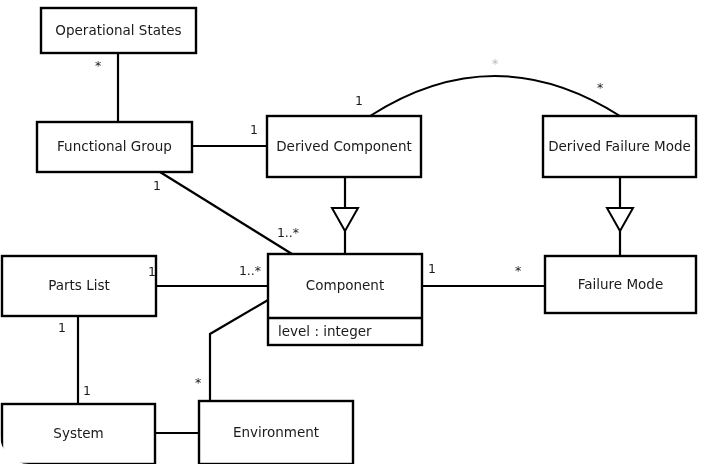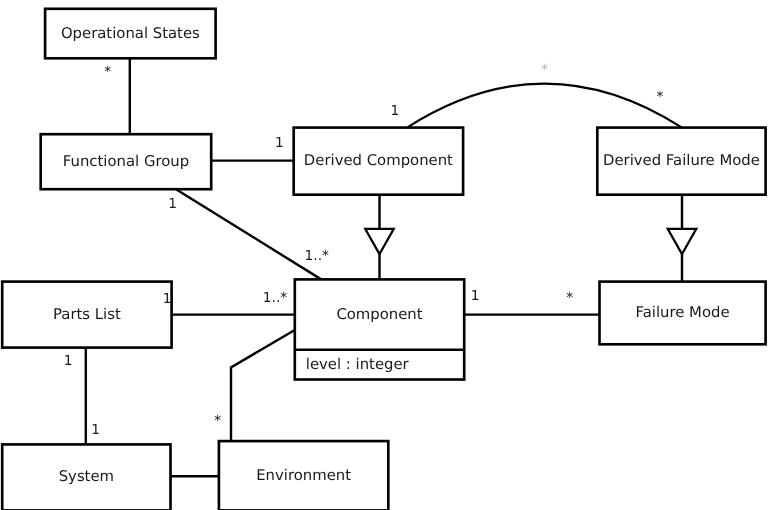--- a/index.html
+++ b/index.html
@@ -7,20 +7,21 @@
     padding: 0;
     background: #ffffff;
   }
   #diagram-root {
     position: relative;
     width: 702px;
     height: 464px;
     background: #ffffff;
     overflow: hidden;
     font-family: "DejaVu Sans", sans-serif;
+    border-radius: 29px;
   }
   svg#uml-canvas {
     position: absolute;
     left: 0;
     top: 0;
     width: 702px;
     height: 464px;
     display: block;
   }
   .cls-box {

